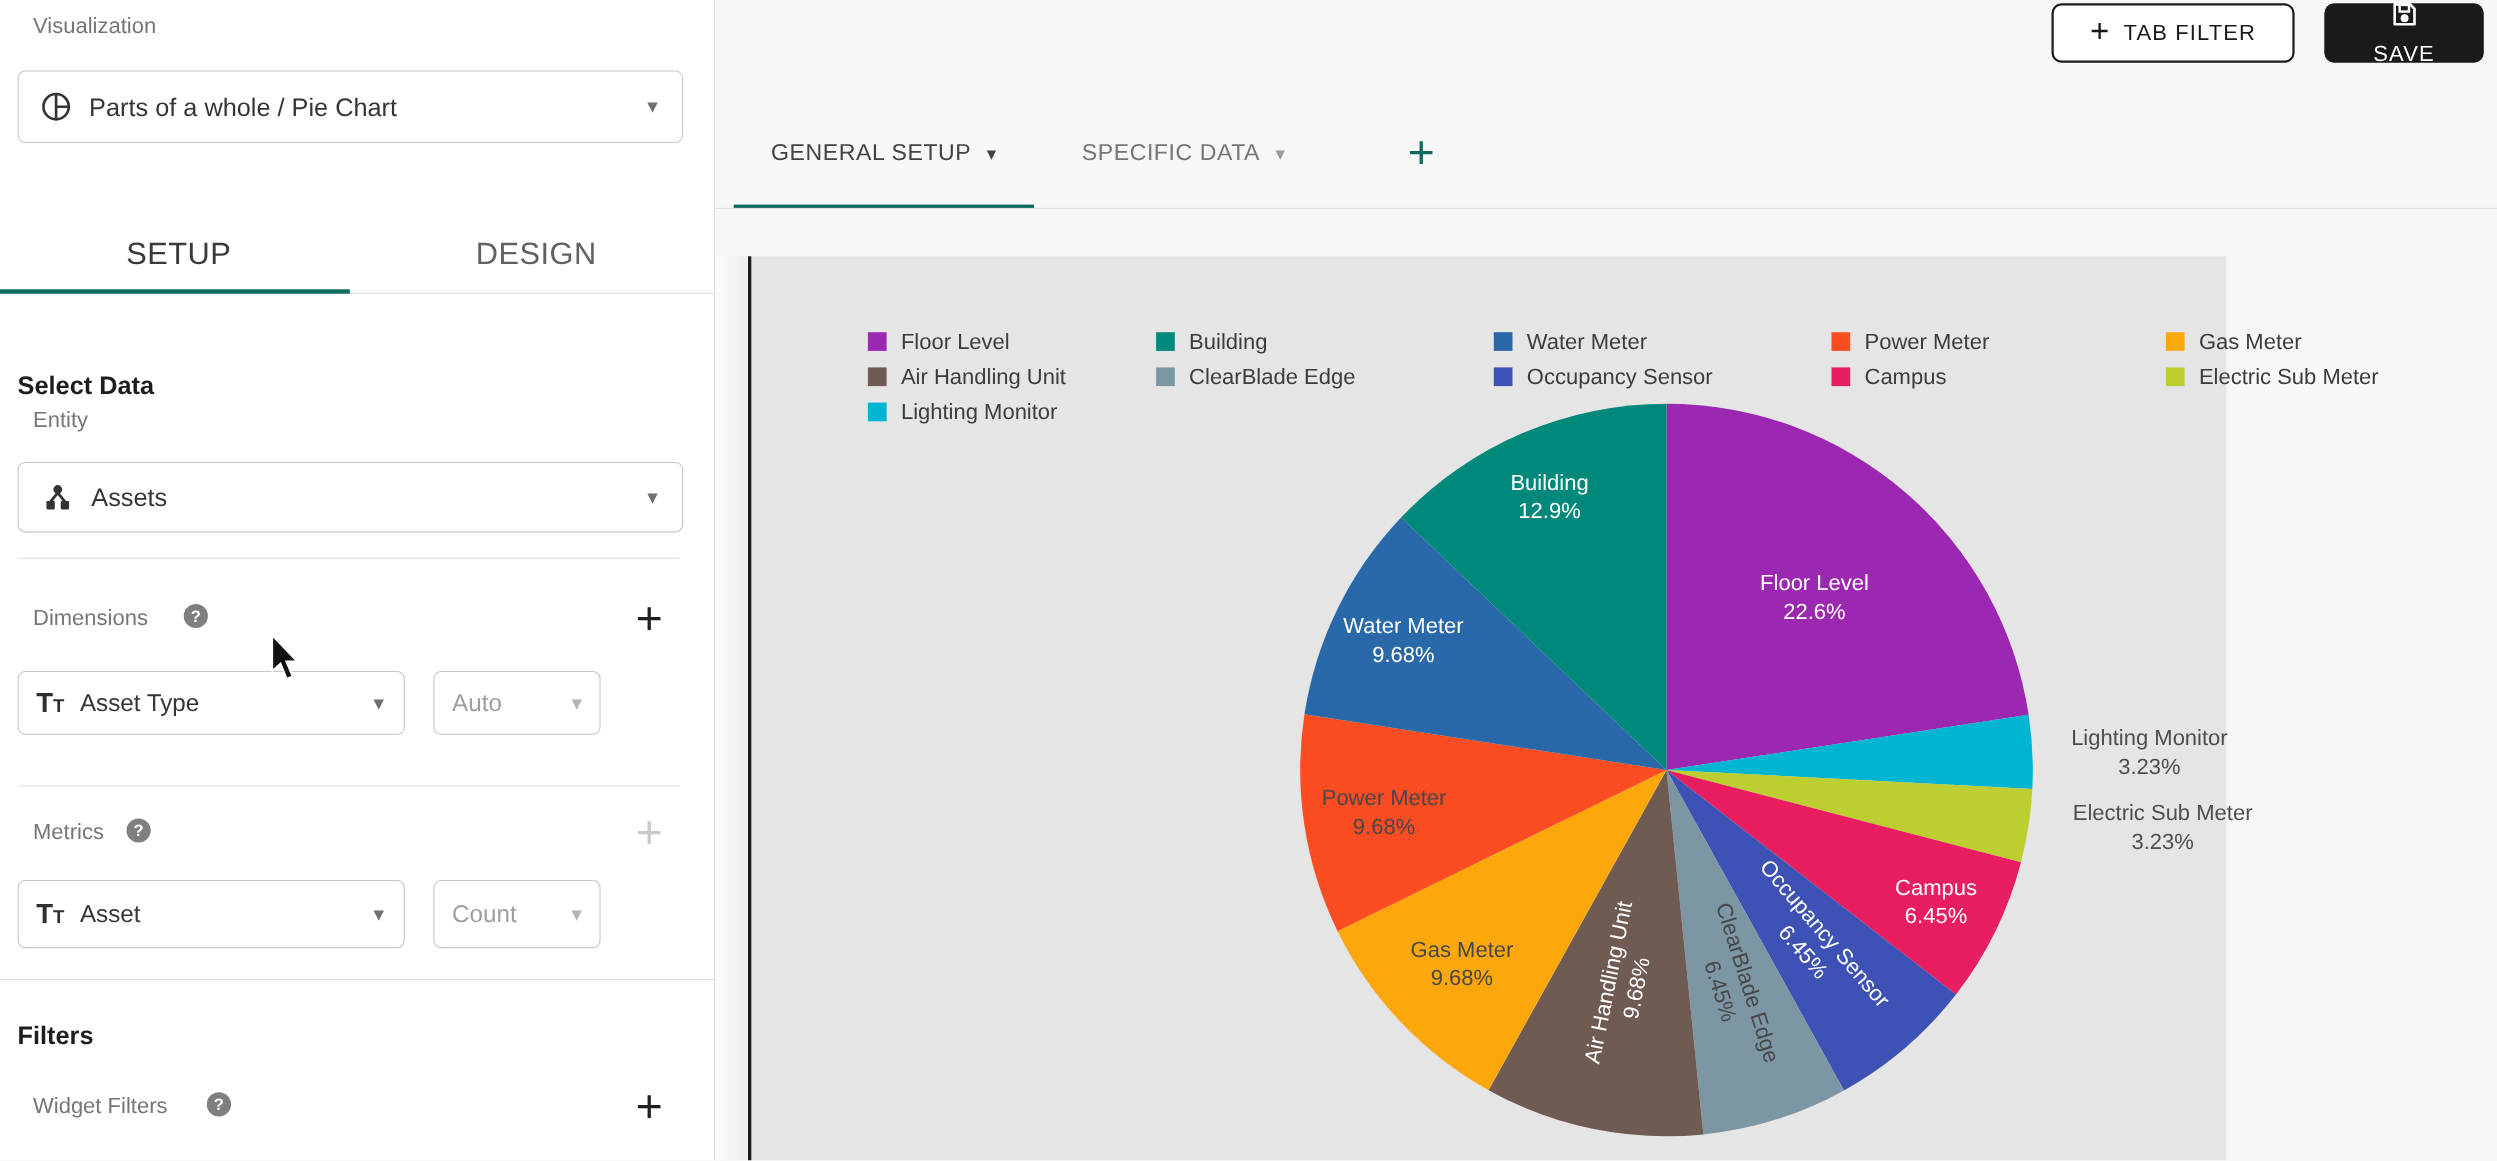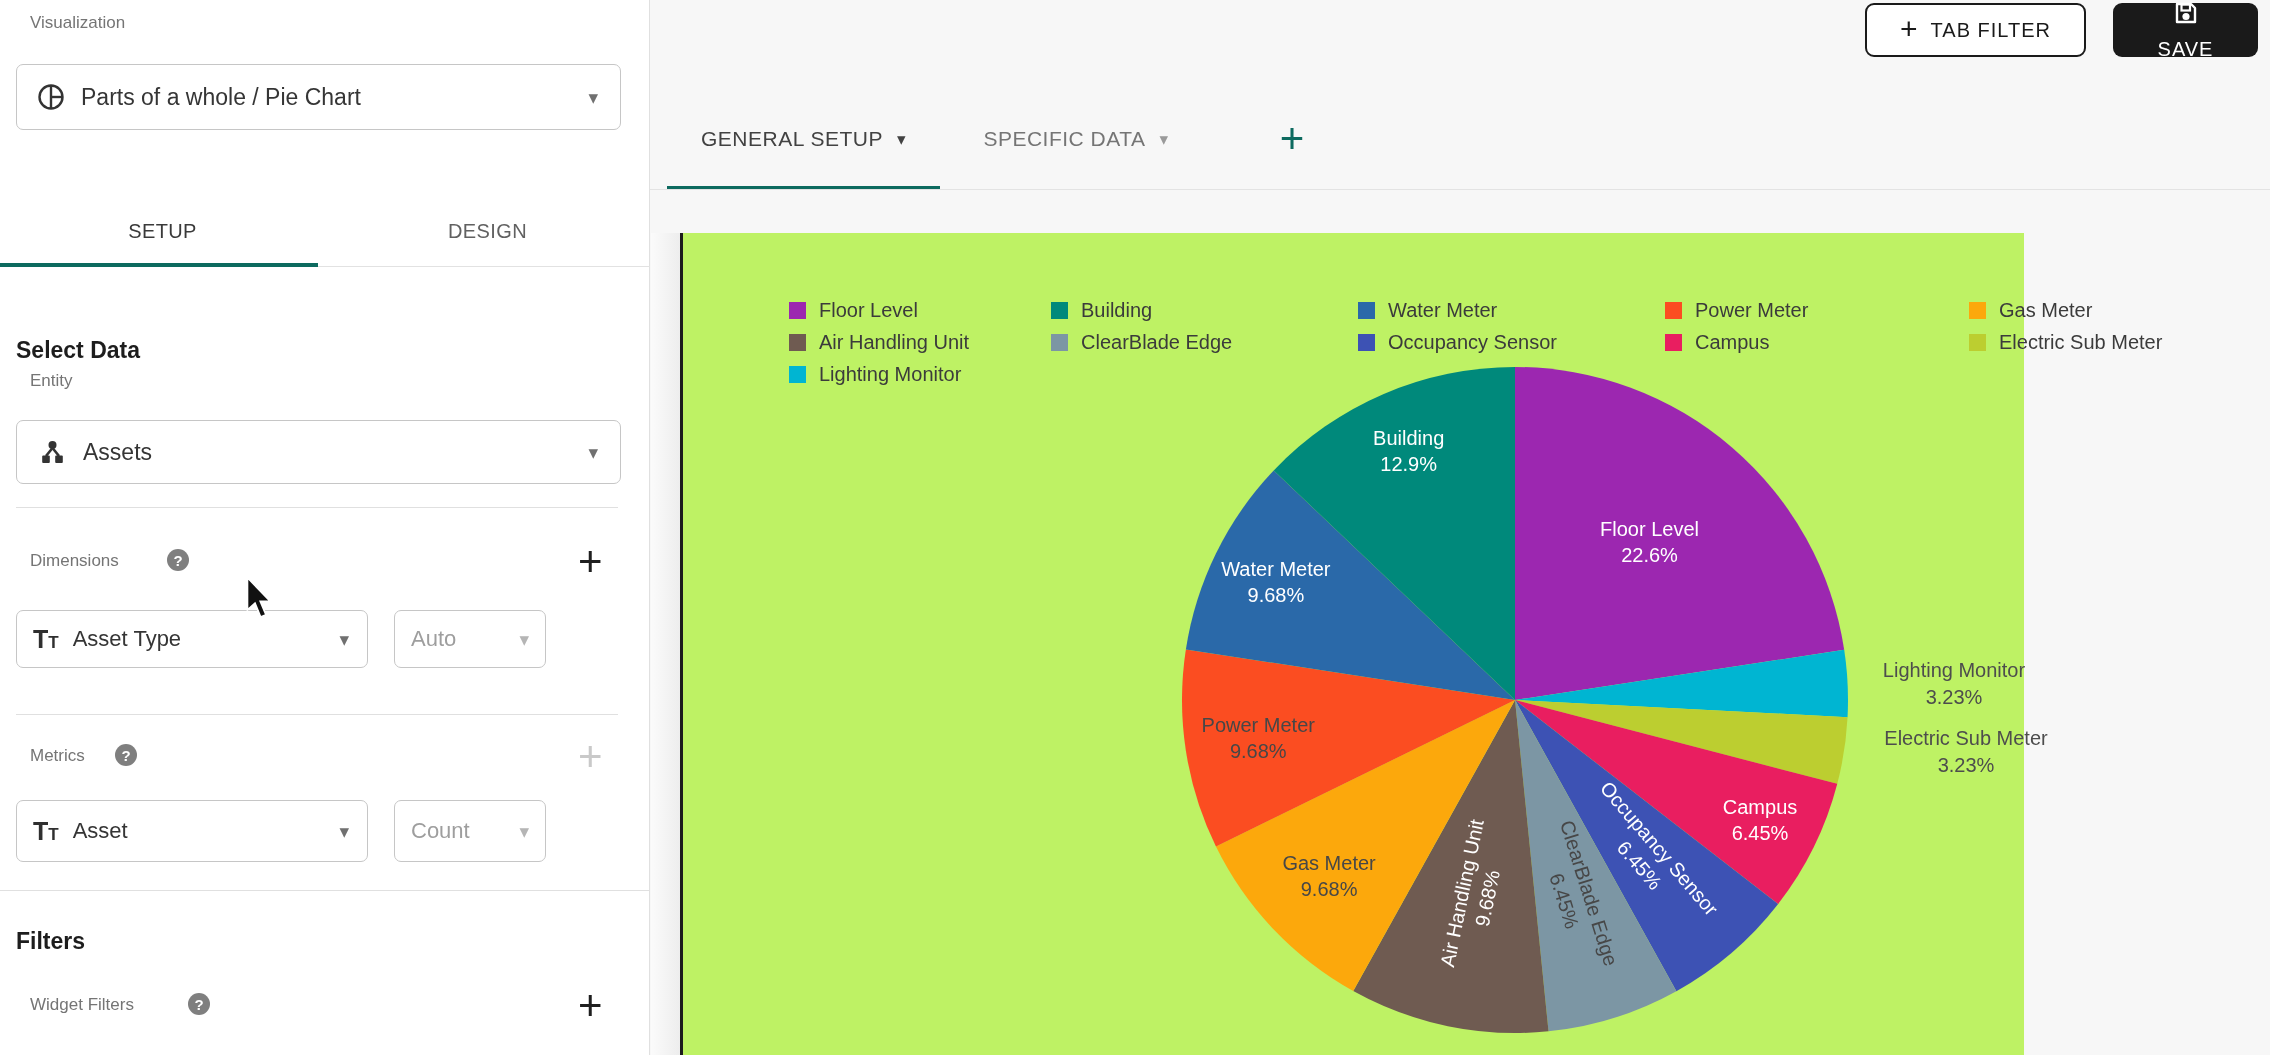--- a/index.html
+++ b/index.html
@@ -11,37 +11,37 @@
     color:#3a3a3a;
     -webkit-font-smoothing:antialiased;
   }
   .abs { position:absolute; }
 
   
   .sidebar {
     position:absolute; left:0; top:0; width:650px; height:1055px;
     background:#ffffff; border-right:1px solid #e0e0e0;
   }
-  .side-label { font-size:17px; color:#757575; font-weight:500; }
+  .side-label { font-size:20px; color:#757575; font-weight:500; }
   .side-heading { font-size:23px; color:#1d1d1d; font-weight:700; }
   .select-box {
     position:absolute; display:flex; align-items:center;
     background:#fff; border:1px solid #c6c6c6; border-radius:7px;
     cursor:pointer;
   }
   .select-box .value { font-size:23px; color:#353535; }
   .select-box .value.small { font-size:22px; }
   .select-box .value.muted { color:#9e9e9e; }
   .caret { font-size:19px; color:#707070; margin-left:auto; line-height:1; }
   .caret.light { color:#b5b5b5; }
   .divider { position:absolute; height:1px; background:#e0e0e0; }
 
   .side-tabs { position:absolute; left:0; top:196px; width:650px; height:71px; display:flex; border-bottom:1px solid #e2e2e2; }
   .side-tab { width:325px; display:flex; align-items:center; justify-content:center;
-    font-size:20px; letter-spacing:0.4px; cursor:pointer; }
+    font-size:28px; letter-spacing:0.4px; cursor:pointer; }
   .side-tab.active { color:#3a3a3a; }
   .side-tab.inactive { color:#616161; }
   .side-tab-underline { position:absolute; left:0; top:263px; width:318px; height:4px; background:#0d6a5f; }
 
   .help-badge {
     display:inline-flex; width:22px; height:22px; border-radius:50%;
     background:#7f7f7f; color:#fff; font-size:15px; font-weight:700;
     align-items:center; justify-content:center; vertical-align:middle;
   }
   .plus-btn {
@@ -73,21 +73,21 @@
   .tabstrip-border { position:absolute; left:650px; top:189px; width:1620px; height:1px; background:#e3e3e3; }
   .add-tab { position:absolute; left:1252px; top:92px; width:80px; height:94px;
     display:flex; align-items:center; justify-content:center;
     color:#0d6a5f; font-size:42px; font-weight:300; cursor:pointer; }
 
   
   .gap-strip { position:absolute; left:651px; top:233px; width:29px; height:822px;
     background:linear-gradient(90deg,#fbfbfb,#ededed); }
   .widget {
     position:absolute; left:680px; top:233px; width:1344px; height:822px;
-    background:#bef264; border-left:3px solid #1c1c1c;
+    background:#e5e5e5; border-left:3px solid #1c1c1c;
   }
   svg text { font-family:"Liberation Sans", sans-serif; }
 
   .cursor { position:absolute; left:244px; top:576px; width:30px; height:44px; pointer-events:none; z-index:50; }
 
   .icon-box { display:flex; align-items:center; justify-content:center; }
 </style>
 </head>
 <body>
 

